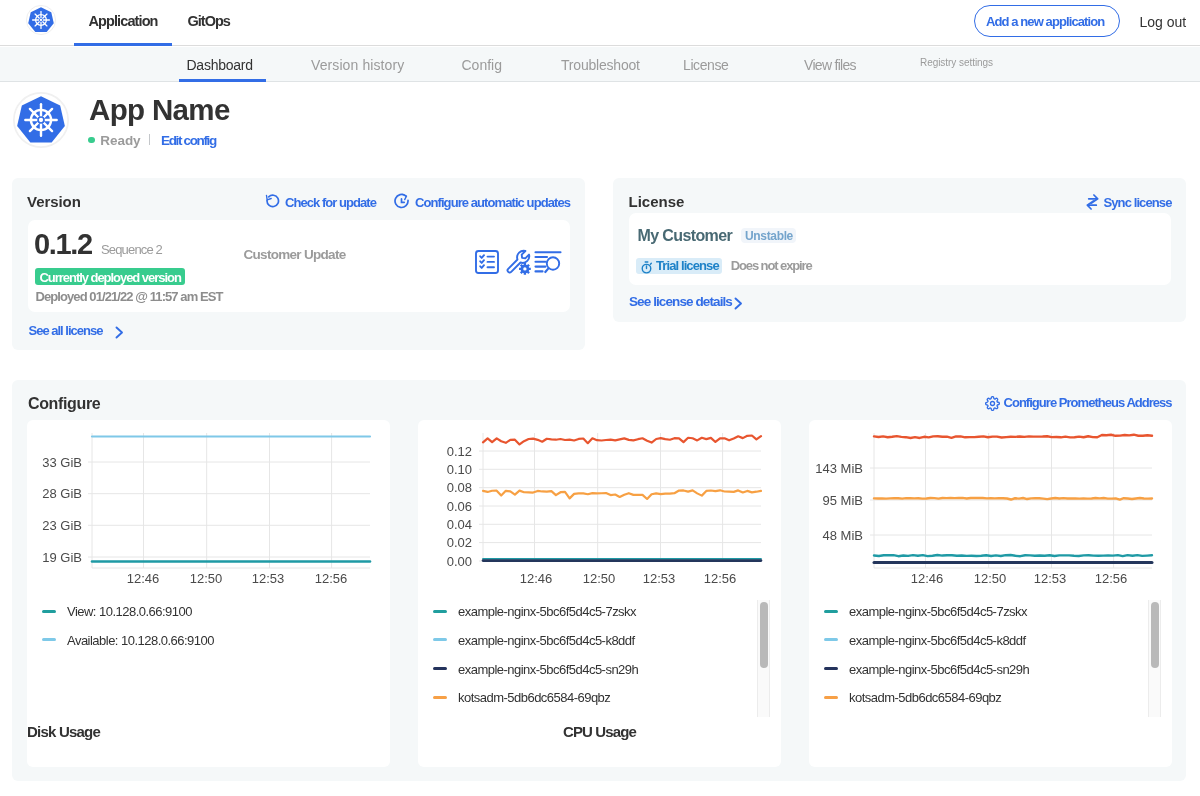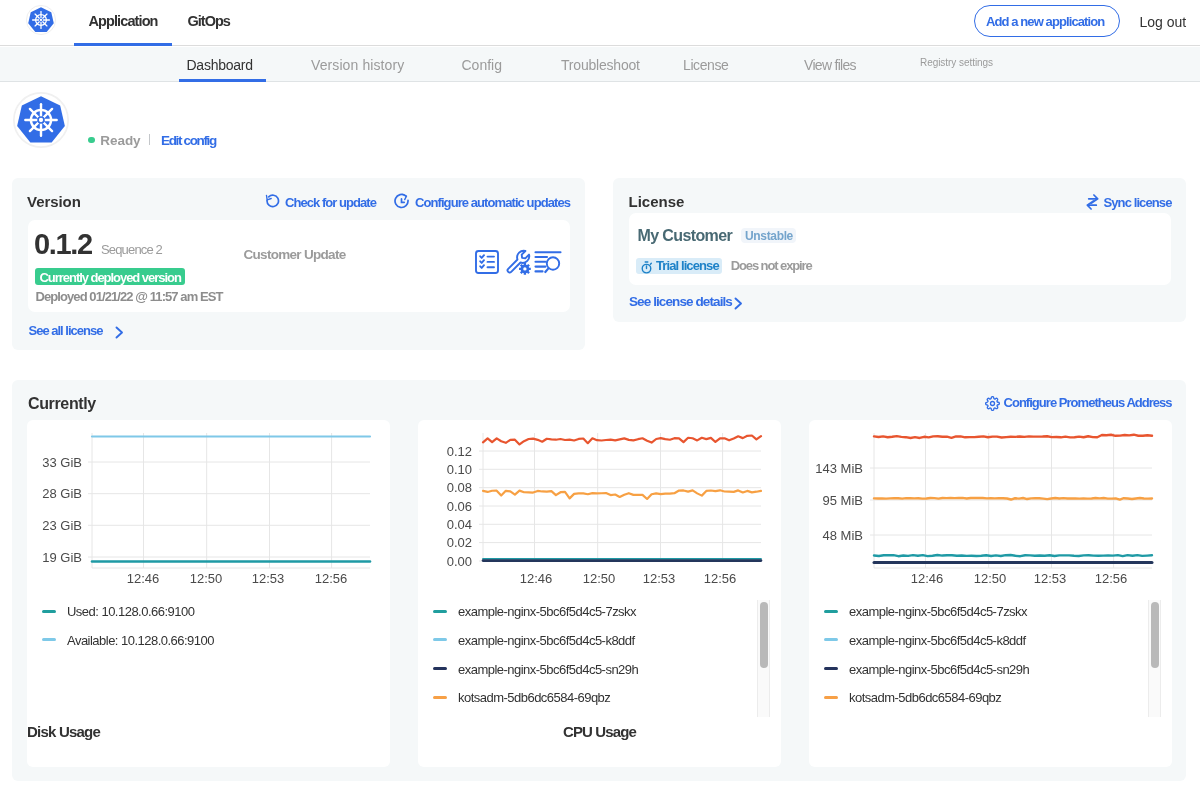--- a/index.html
+++ b/index.html
@@ -47,20 +47,21 @@
 <div class="t" style="left:683px;top:56.6px;font-size:14px;color:#9b9b9b;letter-spacing:-0.4px;">License</div>
 <div class="t" style="left:804px;top:56.6px;font-size:14px;color:#9b9b9b;letter-spacing:-0.7px;">View files</div>
 <div class="t" style="left:920px;top:56.6px;font-size:10px;color:#9b9b9b;letter-spacing:-0.05px;">Registry settings</div>
 <div class="abs" style="left:179px;top:79px;width:87px;height:3px;background:#326de6;"></div>
 <div class="abs" style="left:13px;top:92px;width:56px;height:56px;">
 <svg width="56" height="56" viewBox="0 0 100 100">
 <circle cx="50" cy="50" r="48.5" fill="#fff" stroke="#f0f0f0" stroke-width="3"></circle>
 <use href="#k8s"></use>
 </svg>
 </div>
+<div class="t" style="left:89px;top:92.8px;font-size:29.5px;font-weight:bold;color:#323232;letter-spacing:-0.65px;">App Name</div>
 <div class="abs" style="left:88px;top:136.5px;width:6.5px;height:6.5px;border-radius:50%;background:#38cc8e;"></div>
 <div class="t" style="left:100.3px;top:133.3px;font-size:13.5px;font-weight:bold;color:#9b9b9b;letter-spacing:-0.05px;">Ready</div>
 <div class="abs" style="left:149.3px;top:134px;width:1px;height:11px;background:#c4c7ca;"></div>
 <div class="t" style="left:161px;top:133.3px;font-size:13.5px;font-weight:bold;color:#326de6;letter-spacing:-1.35px;">Edit config</div>
 <div class="abs" style="left:12px;top:178px;width:573px;height:172px;background:#f5f8f9;border-radius:6px;"></div>
 <div class="t" style="left:27px;top:193.3px;font-size:15px;font-weight:bold;color:#323232;letter-spacing:-0.05px;">Version</div>
 <div class="abs" style="left:265px;top:194px;">
 <svg width="15" height="15" viewBox="0 0 16 16" fill="none" stroke="#326de6" stroke-width="1.8" stroke-linecap="round">
 <path d="M 4.0 3.0 A 6.1 6.1 0 1 1 2.2 6.8"></path>
 <path d="M 1.6 1.6 L 2.3 6.2 L 6.6 4.8" fill="none" stroke-width="1.5" stroke-linejoin="round"></path>
@@ -144,21 +145,21 @@
 </div>
 <div class="t" style="left:656px;top:258.4px;font-size:13px;font-weight:bold;color:#1e82c8;letter-spacing:-0.9px;">Trial license</div>
 <div class="t" style="left:730.7px;top:258.4px;font-size:13px;font-weight:bold;color:#9b9b9b;letter-spacing:-1.1px;">Does not expire</div>
 <div class="t" style="left:629px;top:294.2px;font-size:13.5px;font-weight:bold;color:#326de6;letter-spacing:-0.9px;">See license details</div>
 <div class="abs" style="left:731.8px;top:295.8px;">
 <svg width="12" height="13" viewBox="0 0 12 13" fill="none" stroke="#326de6" stroke-width="1.9" stroke-linecap="round" stroke-linejoin="round">
         <path d="M 3.5 1.5 L 9 6.5 L 3.5 11.5"></path>
       </svg>
 </div>
 <div class="abs" style="left:12px;top:380px;width:1174px;height:401px;background:#f5f8f9;border-radius:6px;"></div>
-<div class="t" style="left:28px;top:394.8px;font-size:16px;font-weight:bold;color:#323232;letter-spacing:-0.36px;">Currently</div>
+<div class="t" style="left:28px;top:394.8px;font-size:16px;font-weight:bold;color:#323232;letter-spacing:-0.36px;">Configure</div>
 <div class="abs" style="left:985px;top:396px;">
 <svg width="15" height="15" viewBox="0 0 24 24" fill="none" stroke="#326de6" stroke-width="2.1" stroke-linecap="round" stroke-linejoin="round">
 <circle cx="12" cy="12" r="3.2"></circle>
 <path d="M19.4 15a1.65 1.65 0 0 0 .33 1.82l.06.06a2 2 0 1 1-2.83 2.83l-.06-.06a1.65 1.65 0 0 0-1.82-.33 1.65 1.65 0 0 0-1 1.51V21a2 2 0 1 1-4 0v-.09A1.65 1.65 0 0 0 9 19.4a1.65 1.65 0 0 0-1.82.33l-.06.06a2 2 0 1 1-2.83-2.83l.06-.06a1.65 1.65 0 0 0 .33-1.82 1.65 1.65 0 0 0-1.51-1H3a2 2 0 1 1 0-4h.09A1.65 1.65 0 0 0 4.6 9a1.65 1.65 0 0 0-.33-1.82l-.06-.06a2 2 0 1 1 2.83-2.83l.06.06a1.65 1.65 0 0 0 1.82.33H9a1.65 1.65 0 0 0 1-1.51V3a2 2 0 1 1 4 0v.09a1.65 1.65 0 0 0 1 1.51 1.65 1.65 0 0 0 1.82-.33l.06-.06a2 2 0 1 1 2.83 2.83l-.06.06a1.65 1.65 0 0 0-.33 1.82V9a1.65 1.65 0 0 0 1.51 1H21a2 2 0 1 1 0 4h-.09a1.65 1.65 0 0 0-1.51 1z"></path>
 </svg>
 </div>
 <div class="t" style="left:1003.5px;top:395.2px;font-size:13px;font-weight:bold;color:#326de6;letter-spacing:-0.97px;">Configure Prometheus Address</div>
 <div class="abs" style="left:27px;top:420px;width:363px;height:347px;background:#fff;border-radius:6px;"></div>
 <div class="abs" style="left:27px;top:420px;"><svg width="363" height="168" viewBox="0 0 363 168">
 <line x1="61" y1="42.0" x2="343" y2="42.0" stroke="#e6e6e6" stroke-width="1"></line>
@@ -176,21 +177,21 @@
         <text x="55" y="46.5" font-size="13" fill="#4a4a4a" text-anchor="end" font-family="Liberation Sans">33 GiB</text>
 <text x="55" y="78.2" font-size="13" fill="#4a4a4a" text-anchor="end" font-family="Liberation Sans">28 GiB</text>
 <text x="55" y="109.8" font-size="13" fill="#4a4a4a" text-anchor="end" font-family="Liberation Sans">23 GiB</text>
 <text x="55" y="141.5" font-size="13" fill="#4a4a4a" text-anchor="end" font-family="Liberation Sans">19 GiB</text>
 <text x="116" y="163.3" font-size="13" fill="#4a4a4a" text-anchor="middle" font-family="Liberation Sans">12:46</text>
 <text x="179" y="163.3" font-size="13" fill="#4a4a4a" text-anchor="middle" font-family="Liberation Sans">12:50</text>
 <text x="241" y="163.3" font-size="13" fill="#4a4a4a" text-anchor="middle" font-family="Liberation Sans">12:53</text>
 <text x="304" y="163.3" font-size="13" fill="#4a4a4a" text-anchor="middle" font-family="Liberation Sans">12:56</text>
 </svg></div>
 <div class="abs" style="left:42px;top:609.7px;width:14px;height:3px;border-radius:2px;background:#209e9e;"></div>
-<div class="t" style="left:67px;top:604.2px;font-size:13px;color:#323232;letter-spacing:-0.52px;">Used: 10.128.0.66:9100</div>
+<div class="t" style="left:67px;top:604.2px;font-size:13px;color:#323232;letter-spacing:-0.52px;">View: 10.128.0.66:9100</div>
 <div class="abs" style="left:42px;top:638.4000000000001px;width:14px;height:3px;border-radius:2px;background:#7ec9e8;"></div>
 <div class="t" style="left:67px;top:632.9px;font-size:13px;color:#323232;letter-spacing:-0.52px;">Available: 10.128.0.66:9100</div>
 <div class="t" style="left:27px;top:723.1px;font-size:15px;font-weight:bold;color:#323232;letter-spacing:-0.79px;width:363px;text-align:left;">Disk Usage</div>
 <div class="abs" style="left:418px;top:420px;width:363px;height:347px;background:#fff;border-radius:6px;"></div>
 <div class="abs" style="left:418px;top:420px;"><svg width="363" height="168" viewBox="0 0 363 168">
 <line x1="61" y1="31.0" x2="343" y2="31.0" stroke="#e6e6e6" stroke-width="1"></line>
 <line x1="61" y1="49.3" x2="343" y2="49.3" stroke="#e6e6e6" stroke-width="1"></line>
 <line x1="61" y1="67.7" x2="343" y2="67.7" stroke="#e6e6e6" stroke-width="1"></line>
 <line x1="61" y1="86.0" x2="343" y2="86.0" stroke="#e6e6e6" stroke-width="1"></line>
 <line x1="61" y1="104.3" x2="343" y2="104.3" stroke="#e6e6e6" stroke-width="1"></line>

